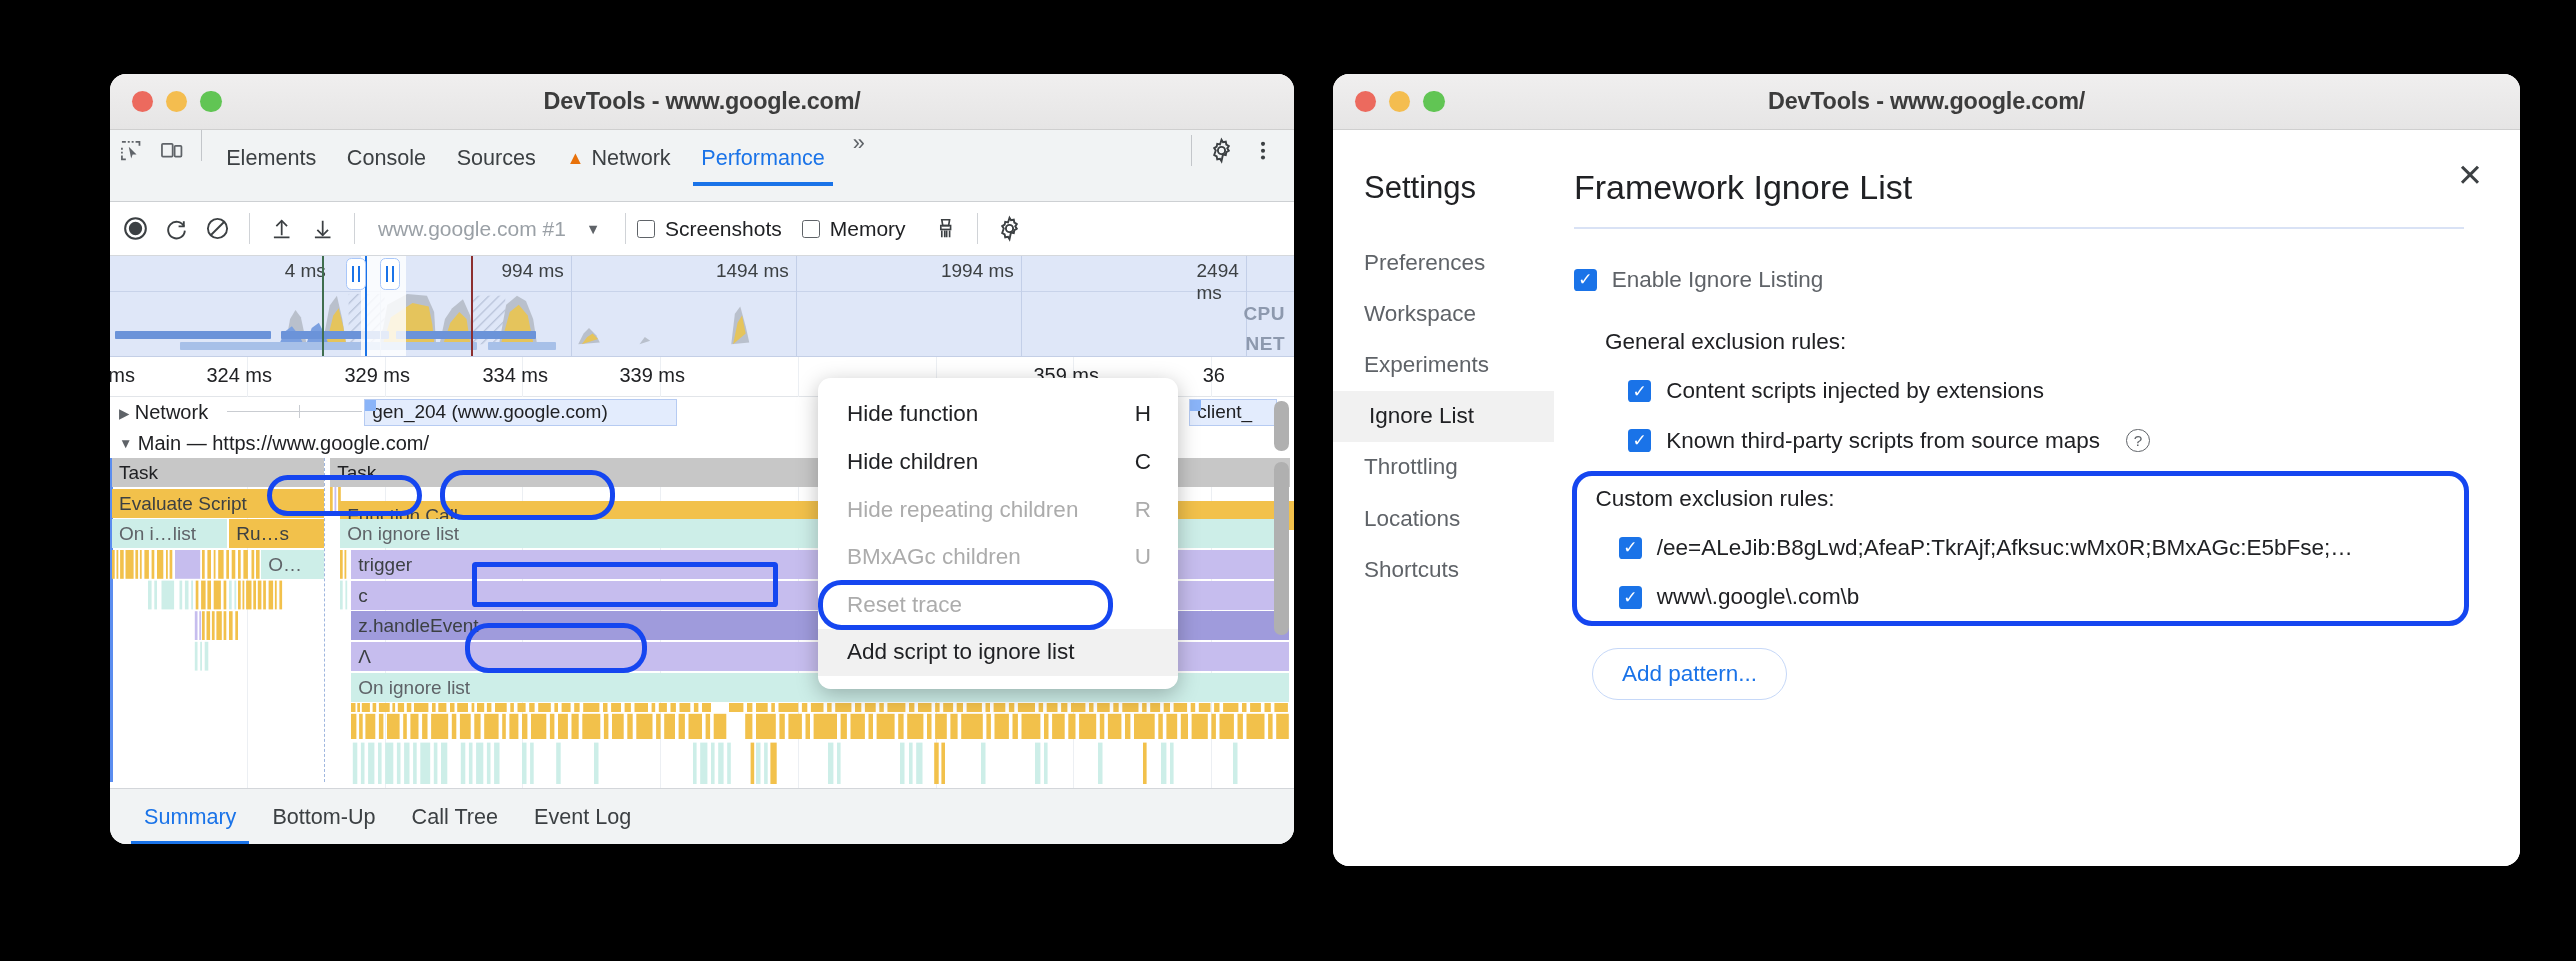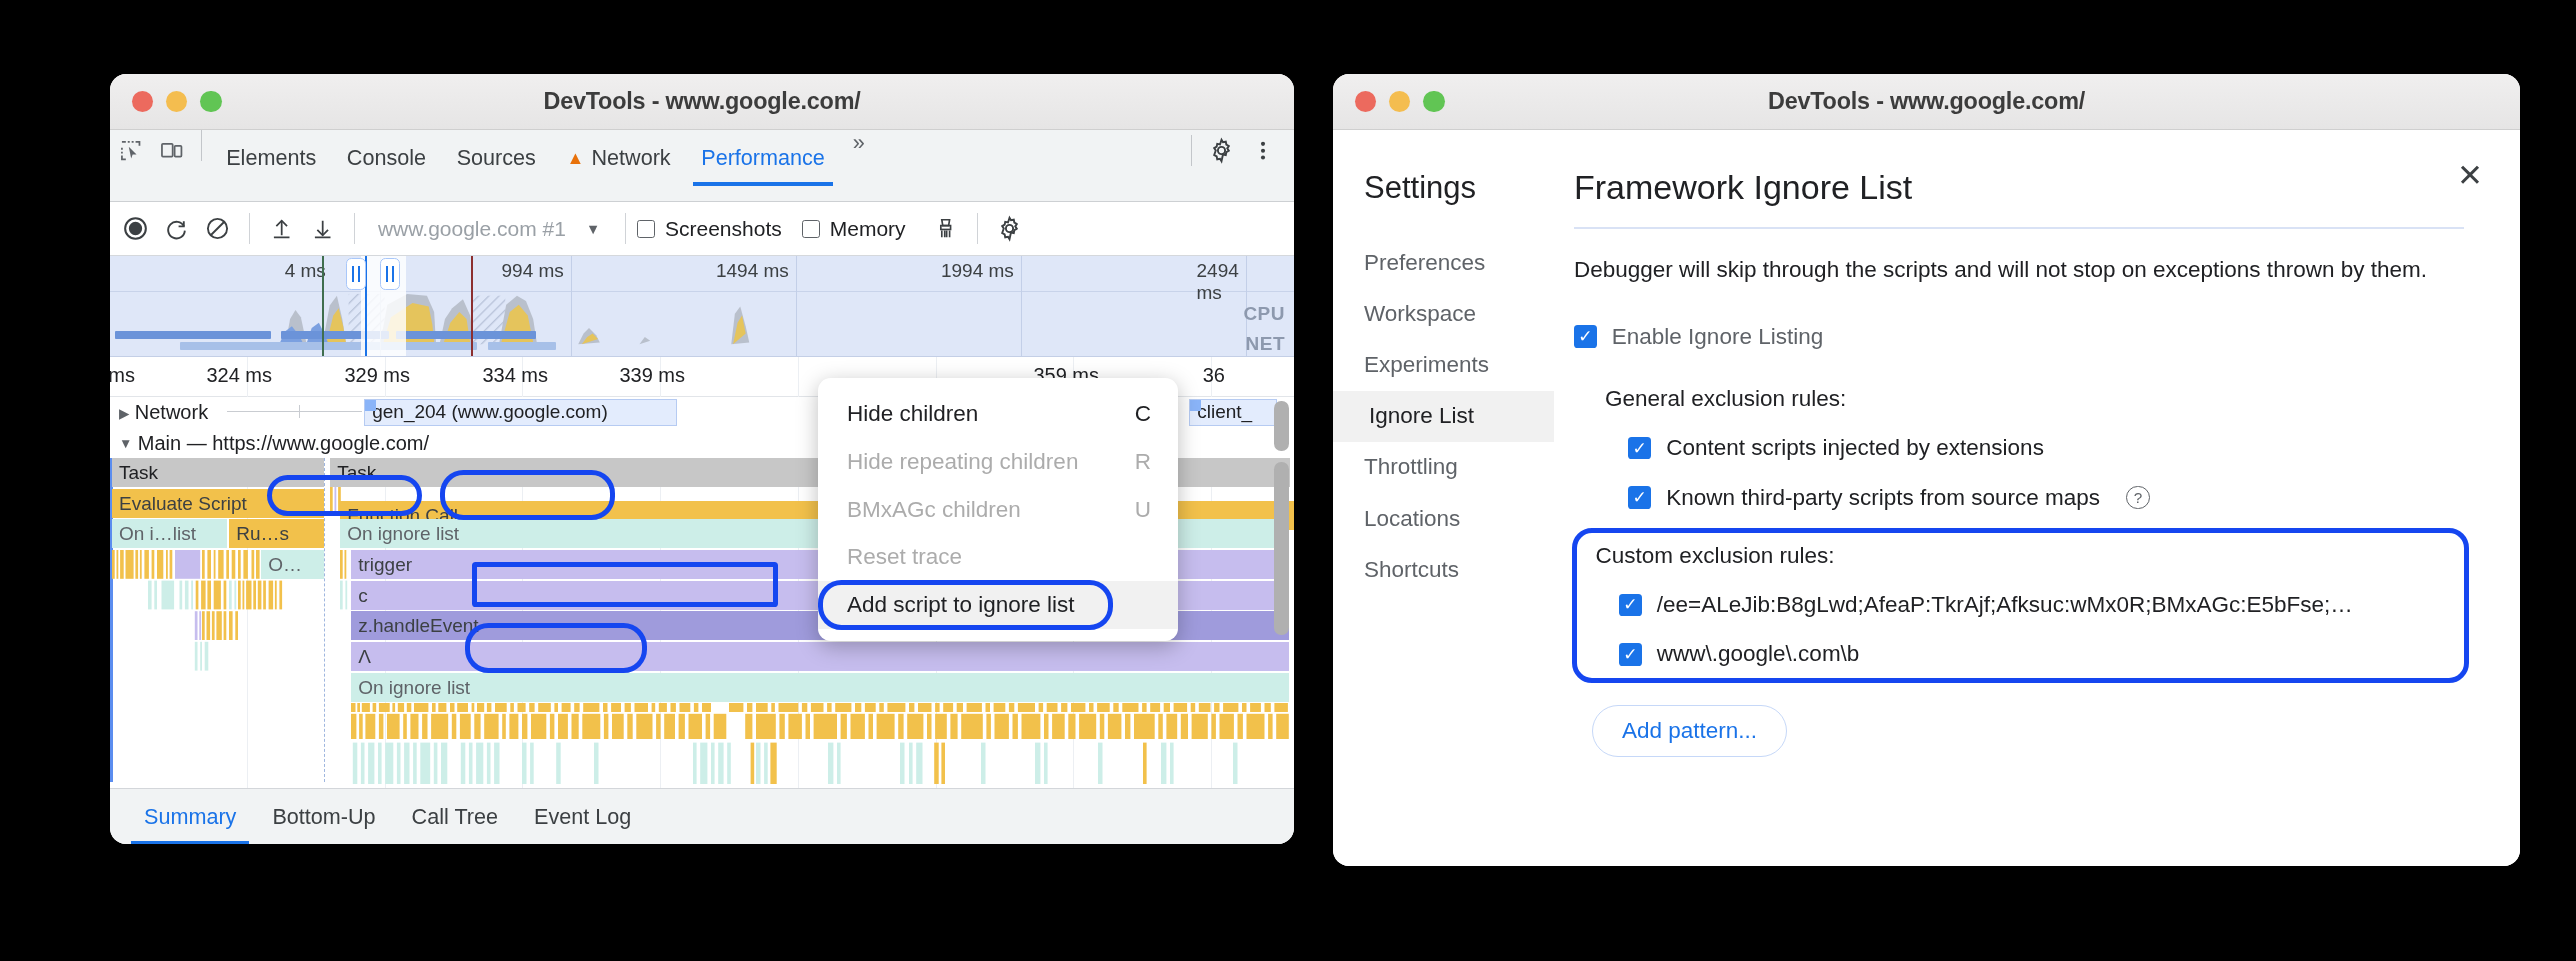--- a/index.html
+++ b/index.html
@@ -753,20 +753,24 @@
           <rect x="880" y="44" width="4" height="46"></rect>
         </g>
       </svg>
 
       <div class="sbar" style="top:3.6px; height:50px;"></div>
       <div class="sbar" style="top:65px; height:173px;"></div>
     </div>
 
     <div class="ctxmenu" style="left:708px; top:304px;">
       <div class="ctx-item">
+        <span>Hide function</span>
+        <span class="ctx-key">H</span>
+      </div>
+      <div class="ctx-item">
         <span>Hide children</span>
         <span class="ctx-key">C</span>
       </div>
       <div class="ctx-item dim">
         <span>Hide repeating children</span>
         <span class="ctx-key">R</span>
       </div>
       <div class="ctx-item dim">
         <span>BMxAGc children</span>
         <span class="ctx-key">U</span>
@@ -825,21 +829,20 @@
         <div class="st-item"><span>Throttling</span></div>
         <div class="st-item"><span>Locations</span></div>
         <div class="st-item"><span>Shortcuts</span></div>
       </div>
 
       <div class="st-main">
         <div class="closeX">✕</div>
 
         <div class="st-h1">Framework Ignore List</div>
         <div class="st-hr"></div>
-        <div class="st-desc">Debugger will skip through the scripts and will not stop on exceptions thrown by them.</div>
 
         <div class="ck-row" style="margin-top:38px;">
           <span class="ck">✓</span>
           <span class="ck-lbl-gray">Enable Ignore Listing</span>
         </div>
 
         <div style="margin-top:36px; padding-left:31px;">
           <div class="section-lbl">General exclusion rules:</div>
 
           <div class="ck-row" style="margin-top:23.4px; padding-left:23.4px;">

